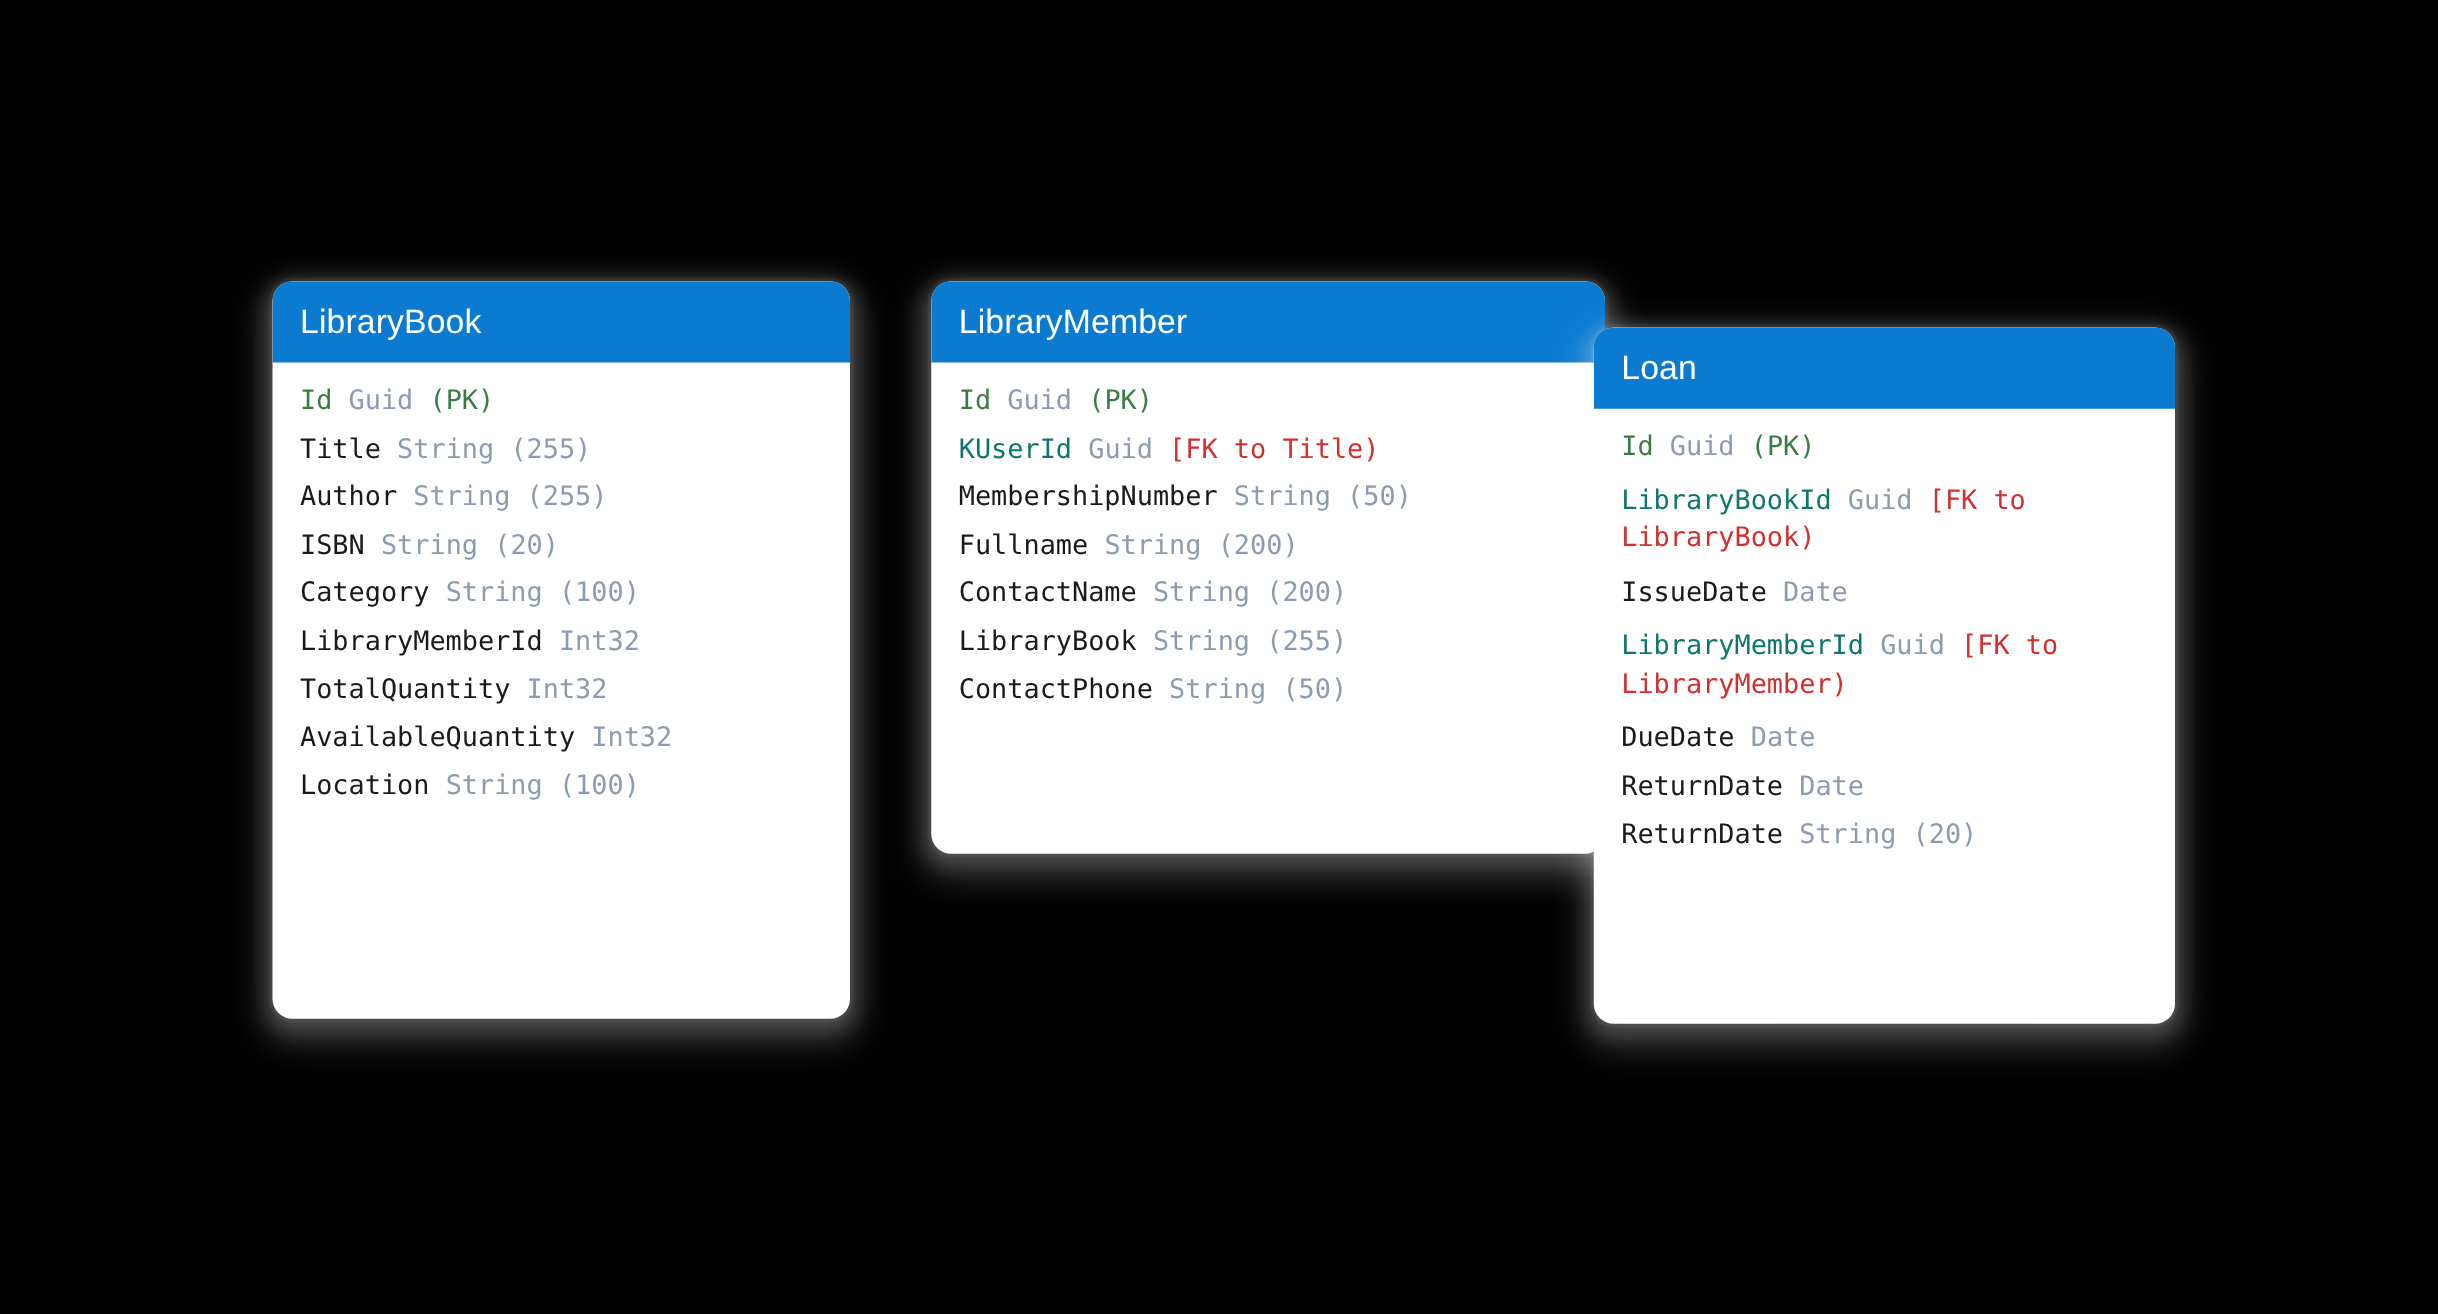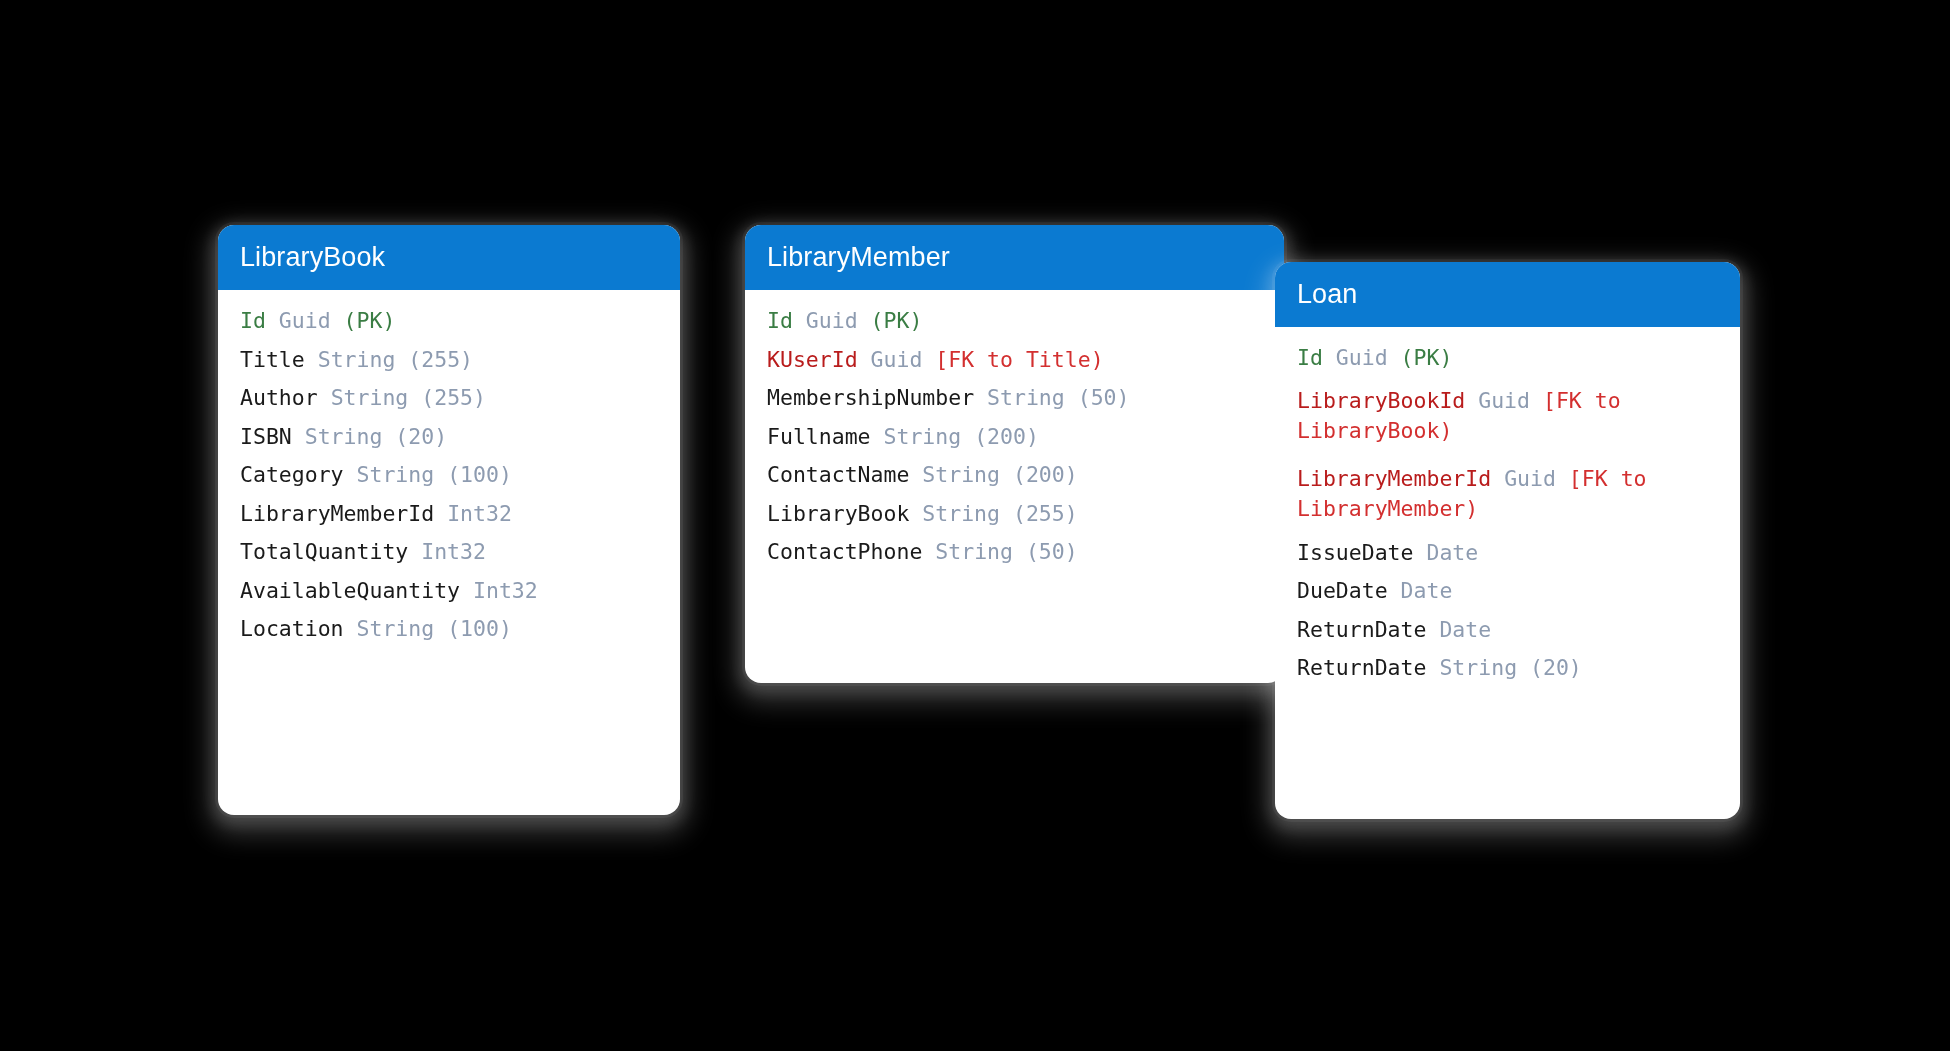--- a/index.html
+++ b/index.html
@@ -76,21 +76,21 @@
     margin-bottom: 17px;
     word-spacing: 0px;
   }
   .field-row:last-child { margin-bottom: 0; }
 
   
   .field-row.wrap { line-height: 1.42; }
 
   .f-name    { color: #1a1a1a; }
   .f-name.pk { color: #3a7d44; }
-  .f-name.fk { color: #b91c1c; }
+  .f-name.fk { color: #0f766e; }
 
   .f-type    { color: #8d9bb0; }
   .f-len     { color: #8d9bb0; }
 
   .f-tag     { color: #3a7d44; }
   .f-tag.fk  { color: #d32f2f; }
 </style>
 </head>
 <body>
 
@@ -119,20 +119,20 @@
         <div class="field-row"><span class="f-name">ContactName</span> <span class="f-type">String</span> <span class="f-len">(200)</span></div>
         <div class="field-row"><span class="f-name">LibraryBook</span> <span class="f-type">String</span> <span class="f-len">(255)</span></div>
         <div class="field-row"><span class="f-name">ContactPhone</span> <span class="f-type">String</span> <span class="f-len">(50)</span></div>
       </div>
     </div>
     <div class="entity-card" style="left: 1275px; top: 218px; width: 465px; height: 557px; margin-top: 44px;">
       <div class="entity-header">Loan</div>
       <div class="entity-body">
         <div class="field-row"><span class="f-name pk">Id</span> <span class="f-type">Guid</span> <span class="f-tag">(PK)</span></div>
         <div class="field-row wrap"><span class="f-name fk">LibraryBookId</span> <span class="f-type">Guid</span> <span class="f-tag fk">[FK to LibraryBook)</span></div>
+        <div class="field-row"><span class="f-name">IssueDate</span> <span class="f-type">Date</span></div>
         <div class="field-row wrap"><span class="f-name fk">LibraryMemberId</span> <span class="f-type">Guid</span> <span class="f-tag fk">[FK to LibraryMember)</span></div>
-        <div class="field-row"><span class="f-name">IssueDate</span> <span class="f-type">Date</span></div>
         <div class="field-row"><span class="f-name">DueDate</span> <span class="f-type">Date</span></div>
         <div class="field-row"><span class="f-name">ReturnDate</span> <span class="f-type">Date</span></div>
         <div class="field-row"><span class="f-name">ReturnDate</span> <span class="f-type">String</span> <span class="f-len">(20)</span></div>
       </div>
     </div>
   </div>
 
 </body></html>

